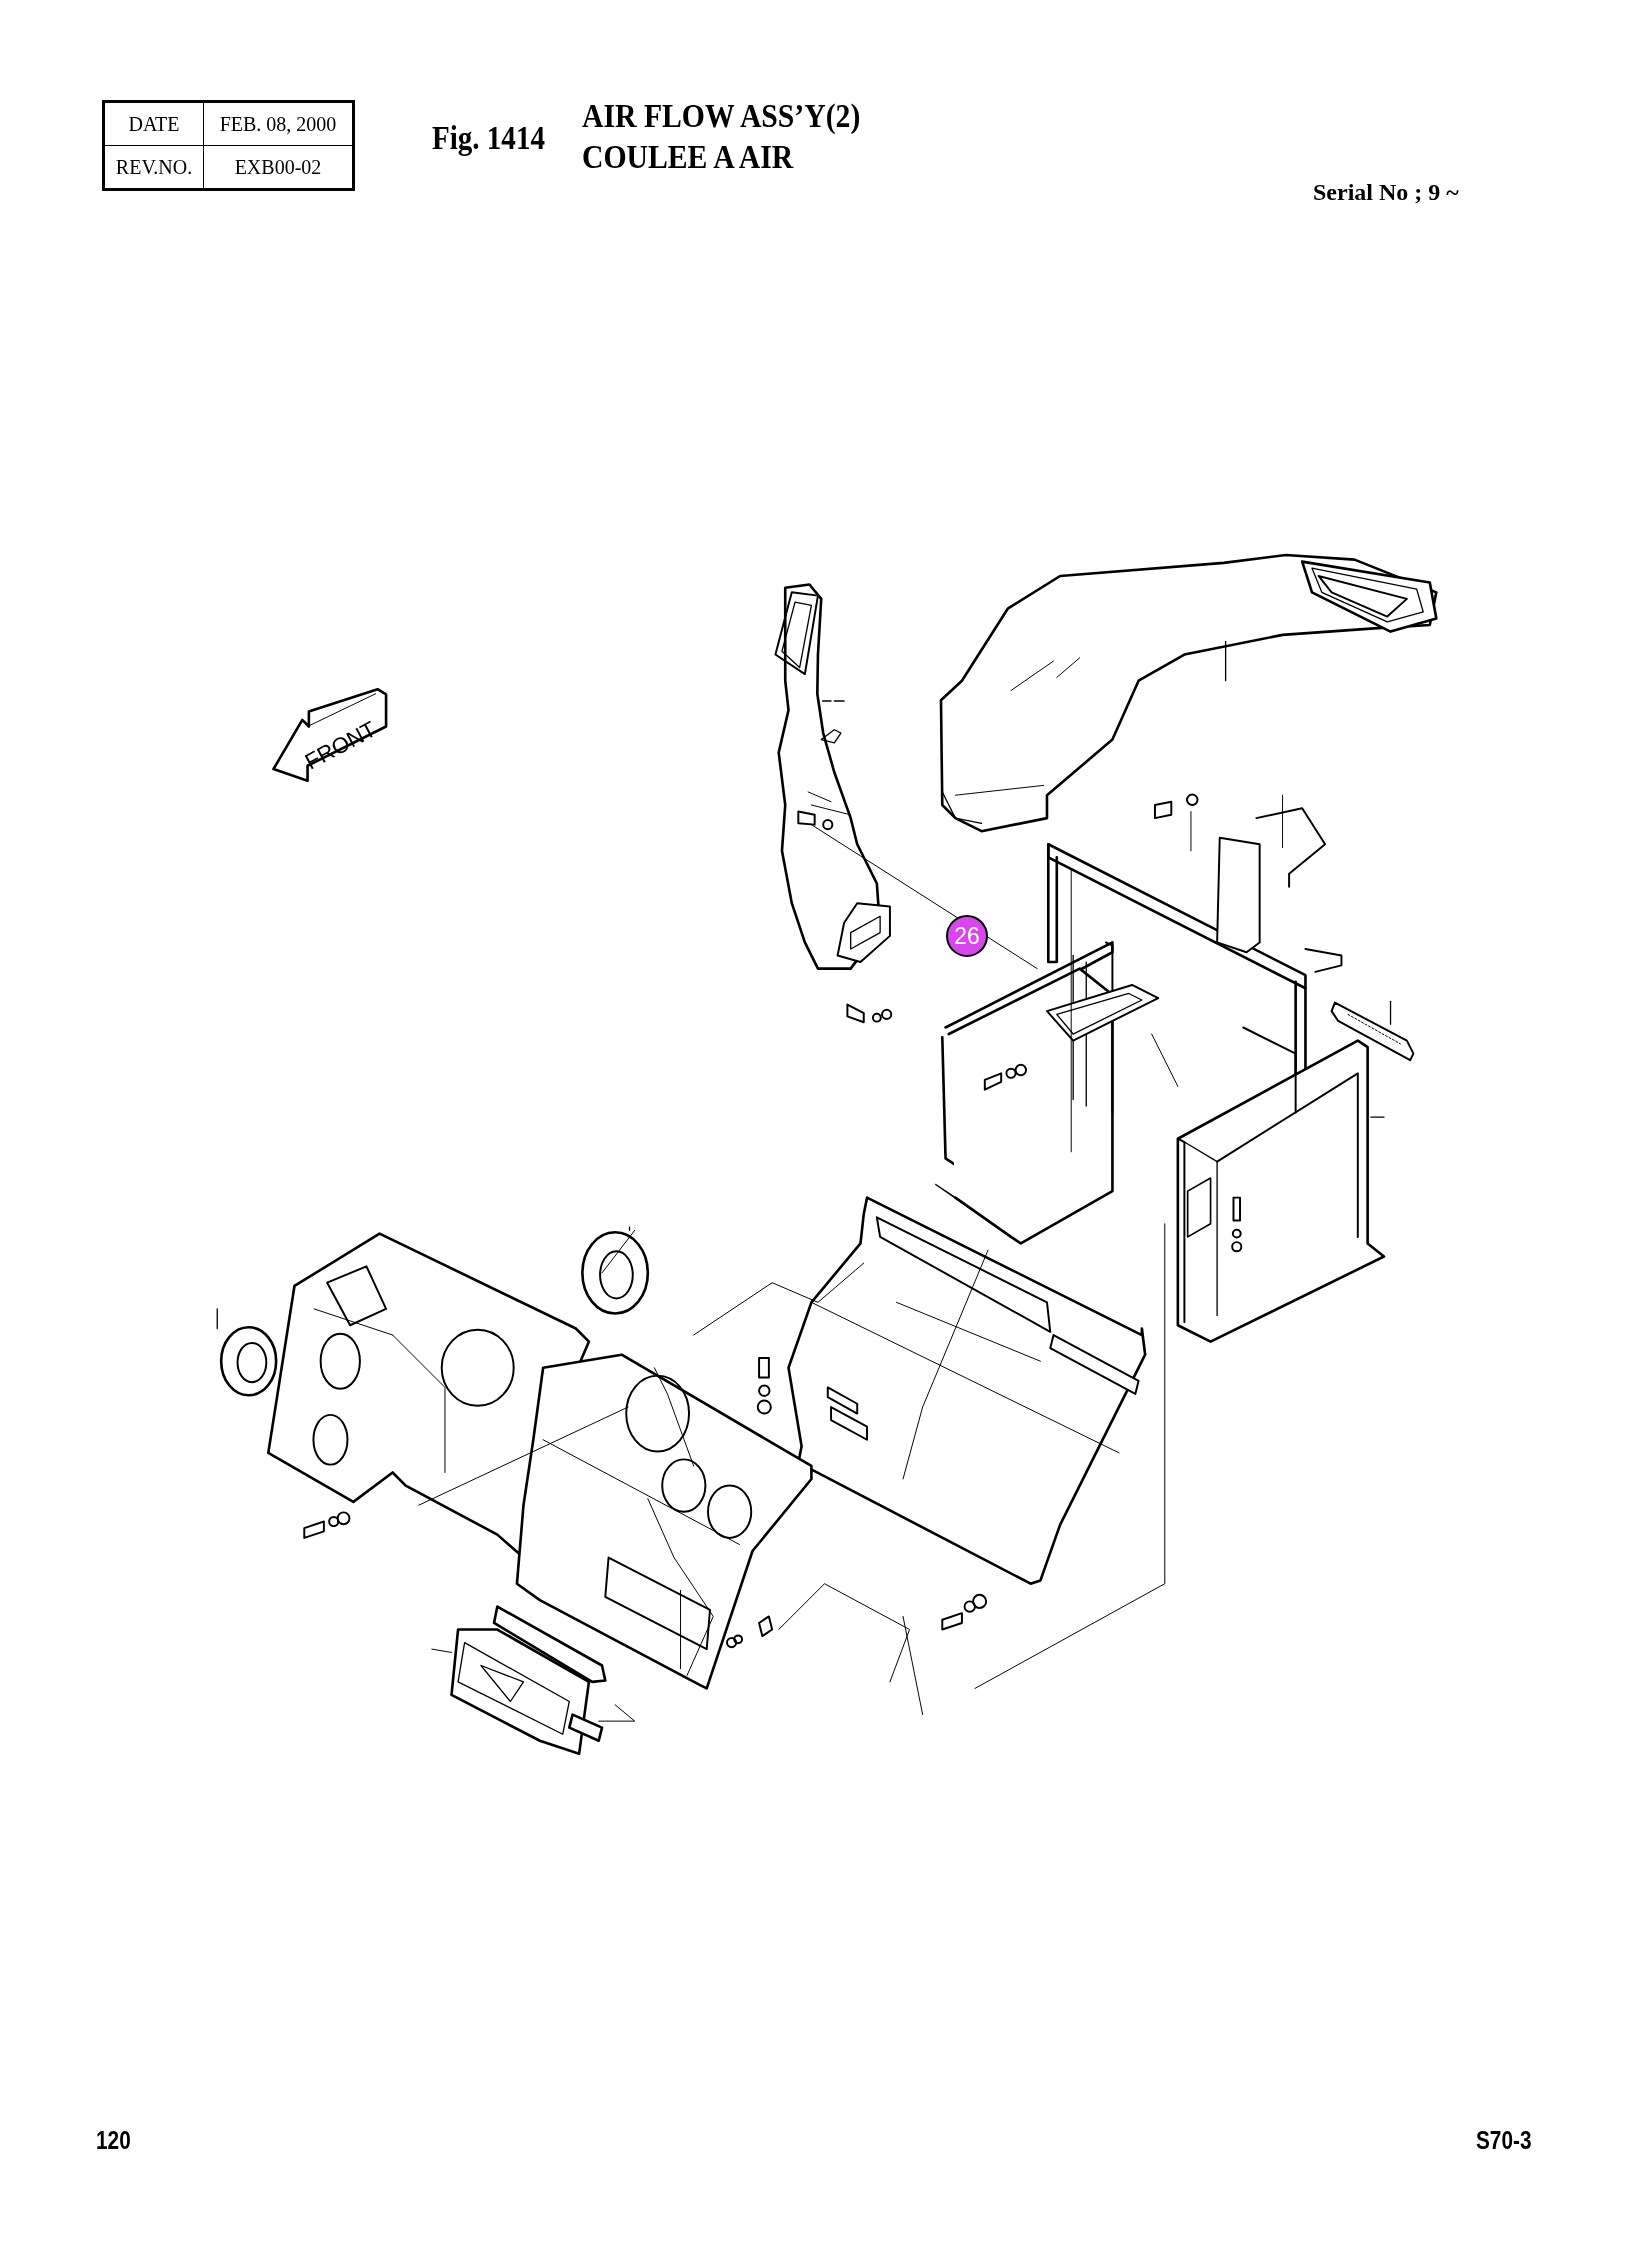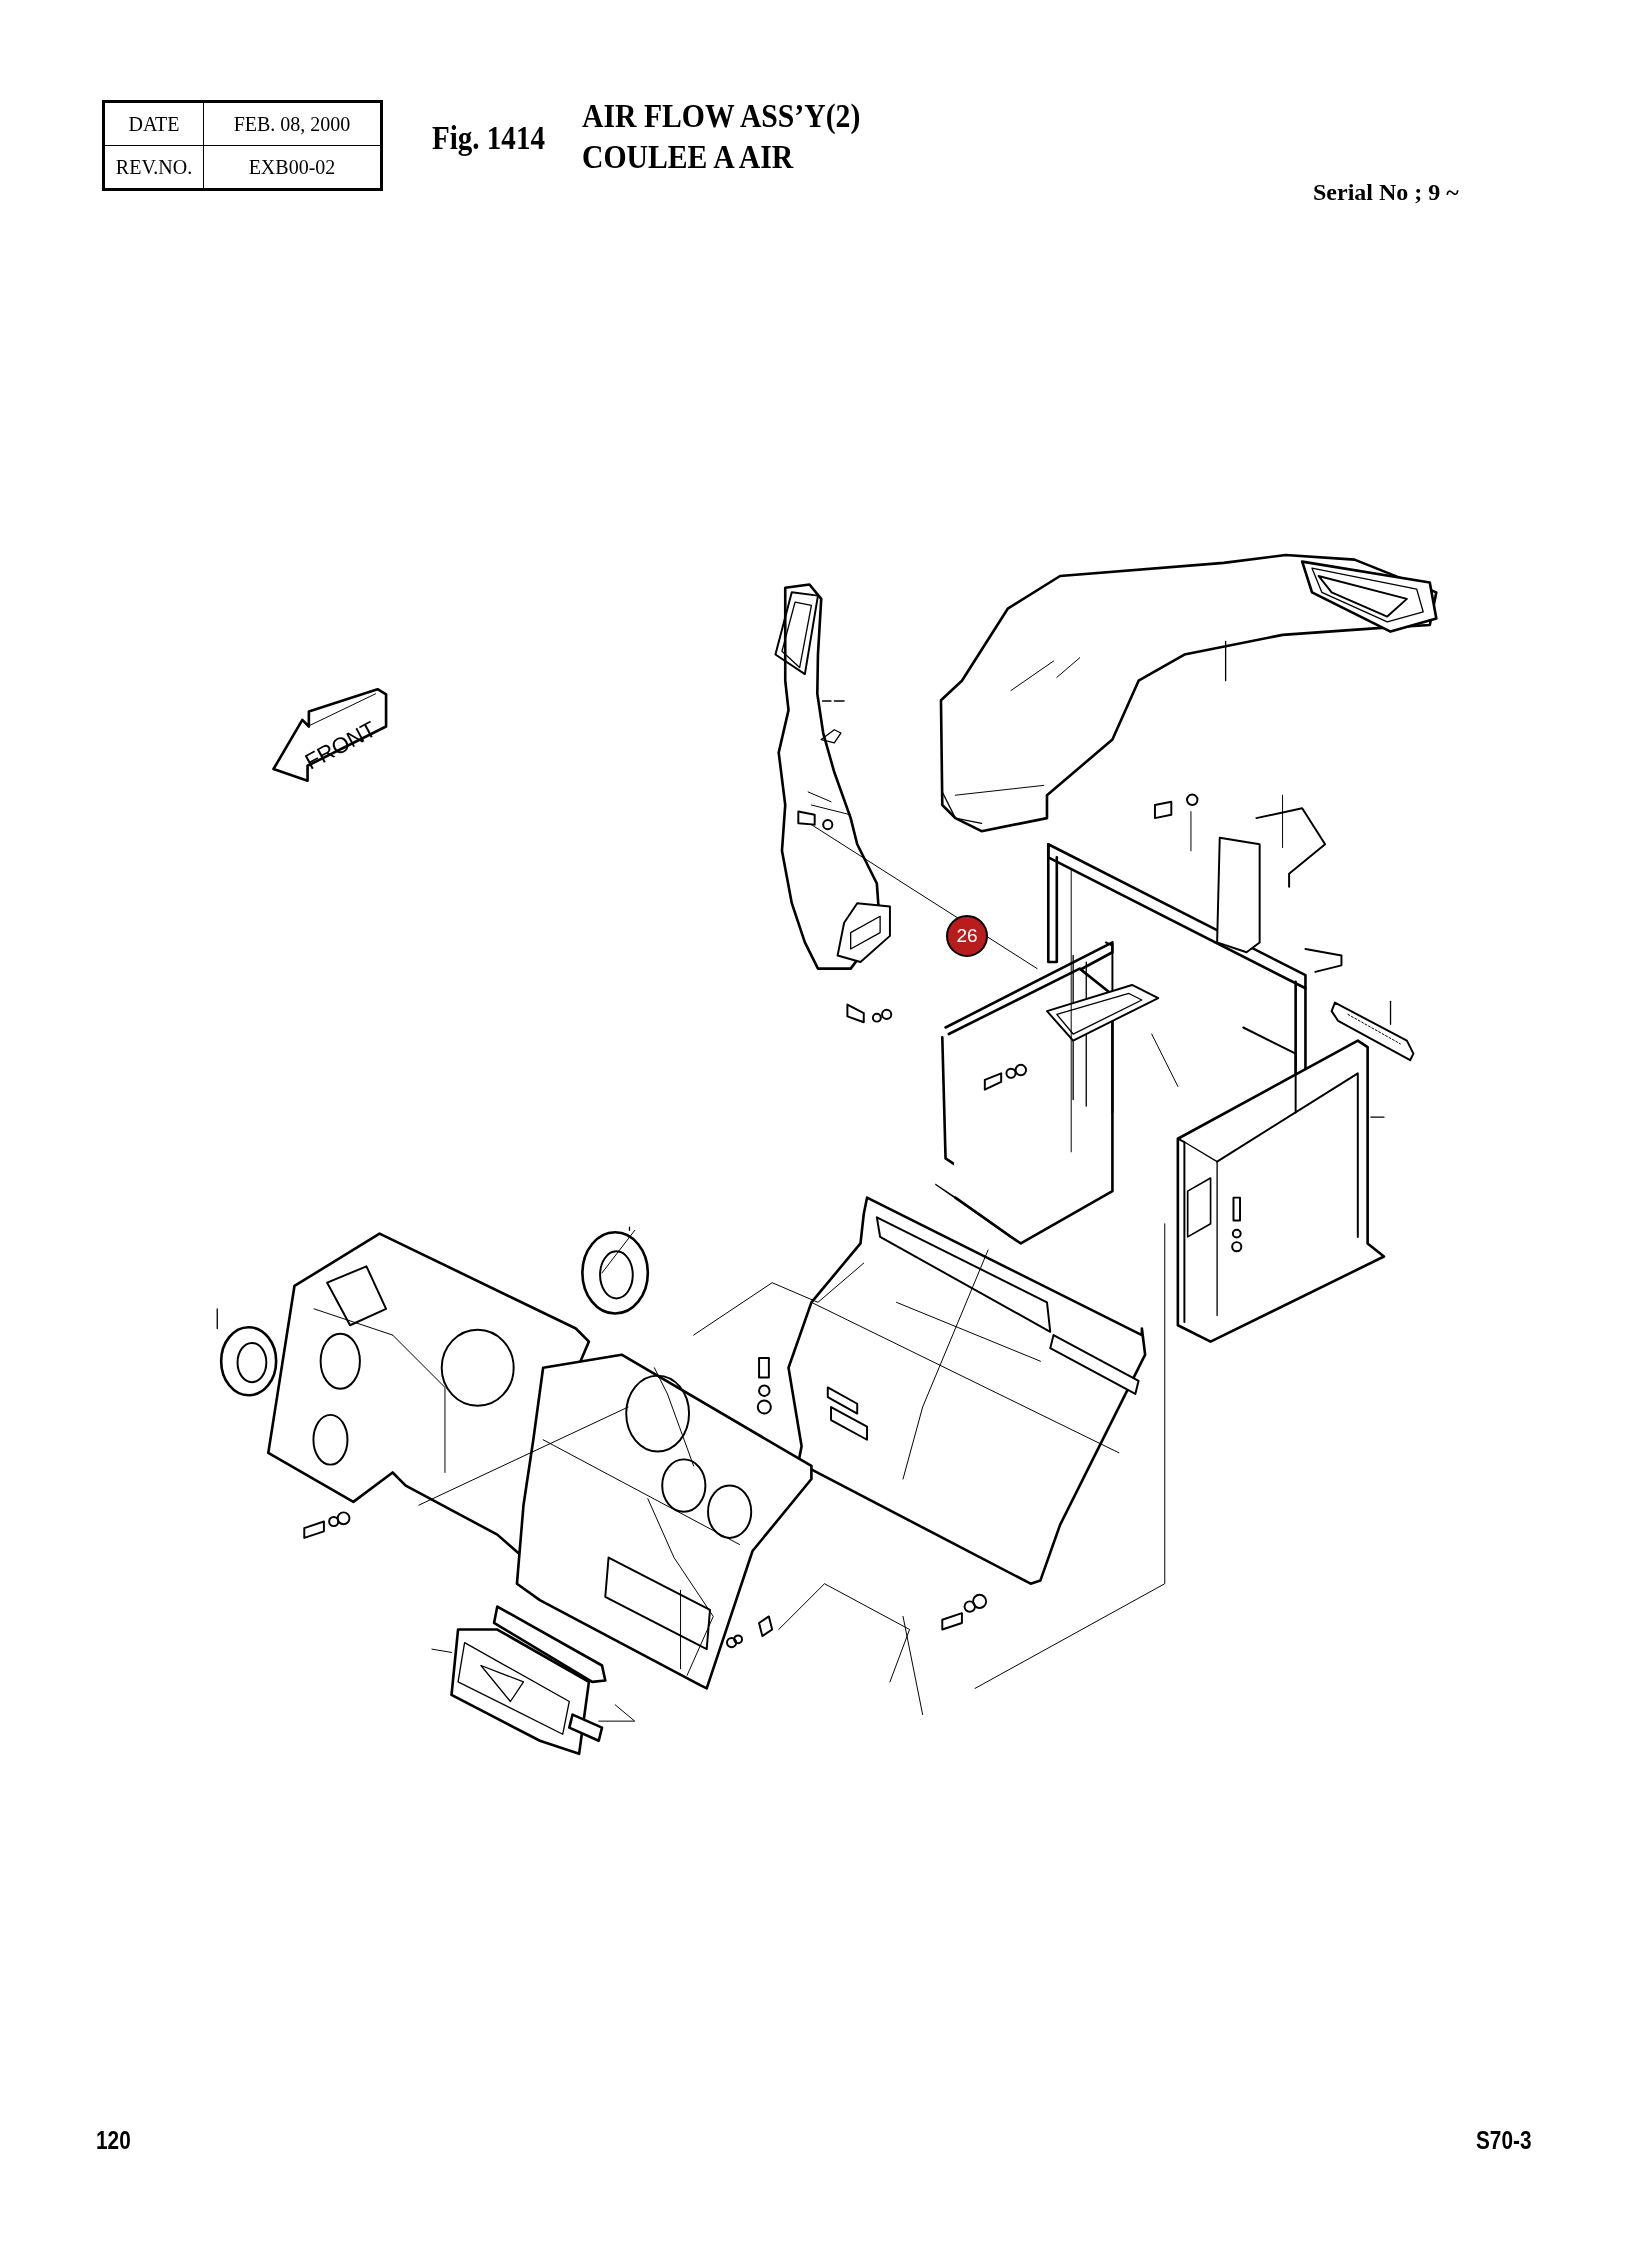--- a/index.html
+++ b/index.html
@@ -1,38 +1,38 @@
 <!DOCTYPE html>
 <html style="font-size:10.5px"><head>
 <meta charset="utf-8">
 <style>
   html, body { margin: 0; padding: 0; background: #ffffff; }
   body { width: 1649px; height: 2250px; position: relative; overflow: hidden;
          font-family: "Liberation Serif", "DejaVu Serif", serif; color: #000; }
-  .info-table { position: absolute; left: 102px; top: 100px; width: 281px; height: 91px;
+  .info-table { position: absolute; left: 102px; top: 100px; width: 253px; height: 91px;
                 border: 3.9px solid #000; box-sizing: border-box; border-collapse: collapse; }
   .info-table td { border: 1.3px solid #000; text-align: center; font-size: 20px; padding: 0;
                    height: 41px; font-family: "Liberation Serif", serif; }
   .info-table td.lbl { width: 98px; }
   .fig-num { position: absolute; left: 432px; top: 120px; font-size: 33px; font-weight: bold;
              font-family: "Liberation Serif", serif; transform: scaleX(0.88); transform-origin: left top; }
   .title-line { position: absolute; left: 582px; font-size: 33px; font-weight: bold;
                 font-family: "Liberation Serif", serif; transform: scaleX(0.9); transform-origin: left top; }
   .title-1 { top: 98px; }
   .title-2 { top: 139px; }
   .serial { position: absolute; left: 1313px; top: 179px; font-size: 24px; font-weight: bold;
             font-family: "Liberation Serif", serif; }
   .footer-left { position: absolute; left: 96px; top: 2125px; font-size: 26px; font-weight: bold;
                  font-family: "Liberation Sans", sans-serif; transform: scaleX(0.8); transform-origin: left top; }
   .footer-right { position: absolute; left: 1476px; top: 2125px; font-size: 26px; font-weight: bold;
                   font-family: "Liberation Sans", sans-serif; transform: scaleX(0.8); transform-origin: left top; }
   .diagram { position: absolute; left: 0; top: 0; width: 1649px; height: 2250px; }
   .badge { position: absolute; left: 946px; top: 915px; width: 42px; height: 42px; border-radius: 50%;
-           background: #b91c1c; border: 2.6px solid #000; box-sizing: border-box; color: #fff;
-           font-family: "Liberation Sans", sans-serif; font-size: 19px; display: flex;
+           background: #d946ef; border: 2.6px solid #000; box-sizing: border-box; color: #fff;
+           font-family: "Liberation Sans", sans-serif; font-size: 23px; display: flex;
            align-items: center; justify-content: center; }
   .front-label { font-family: "Liberation Sans", sans-serif; font-size: 34px; }
 </style>
 </head>
 <body>
 
 <table class="info-table">
   <tbody>
       <tr>
     <td class="lbl">DATE</td>

